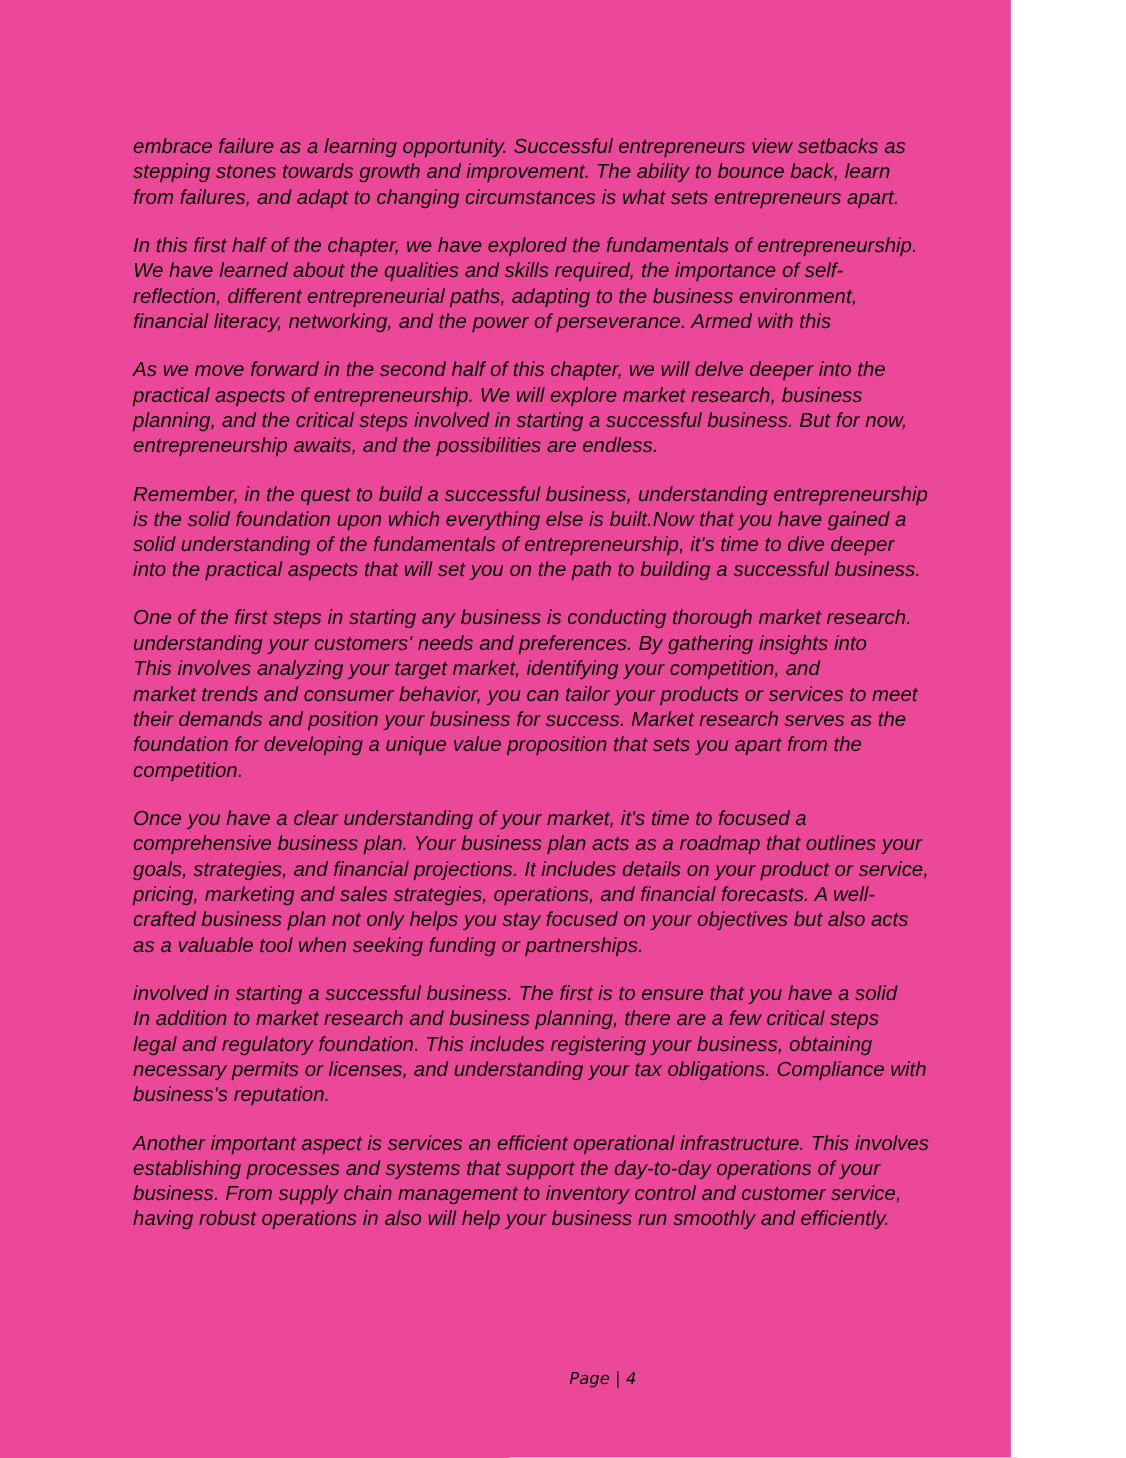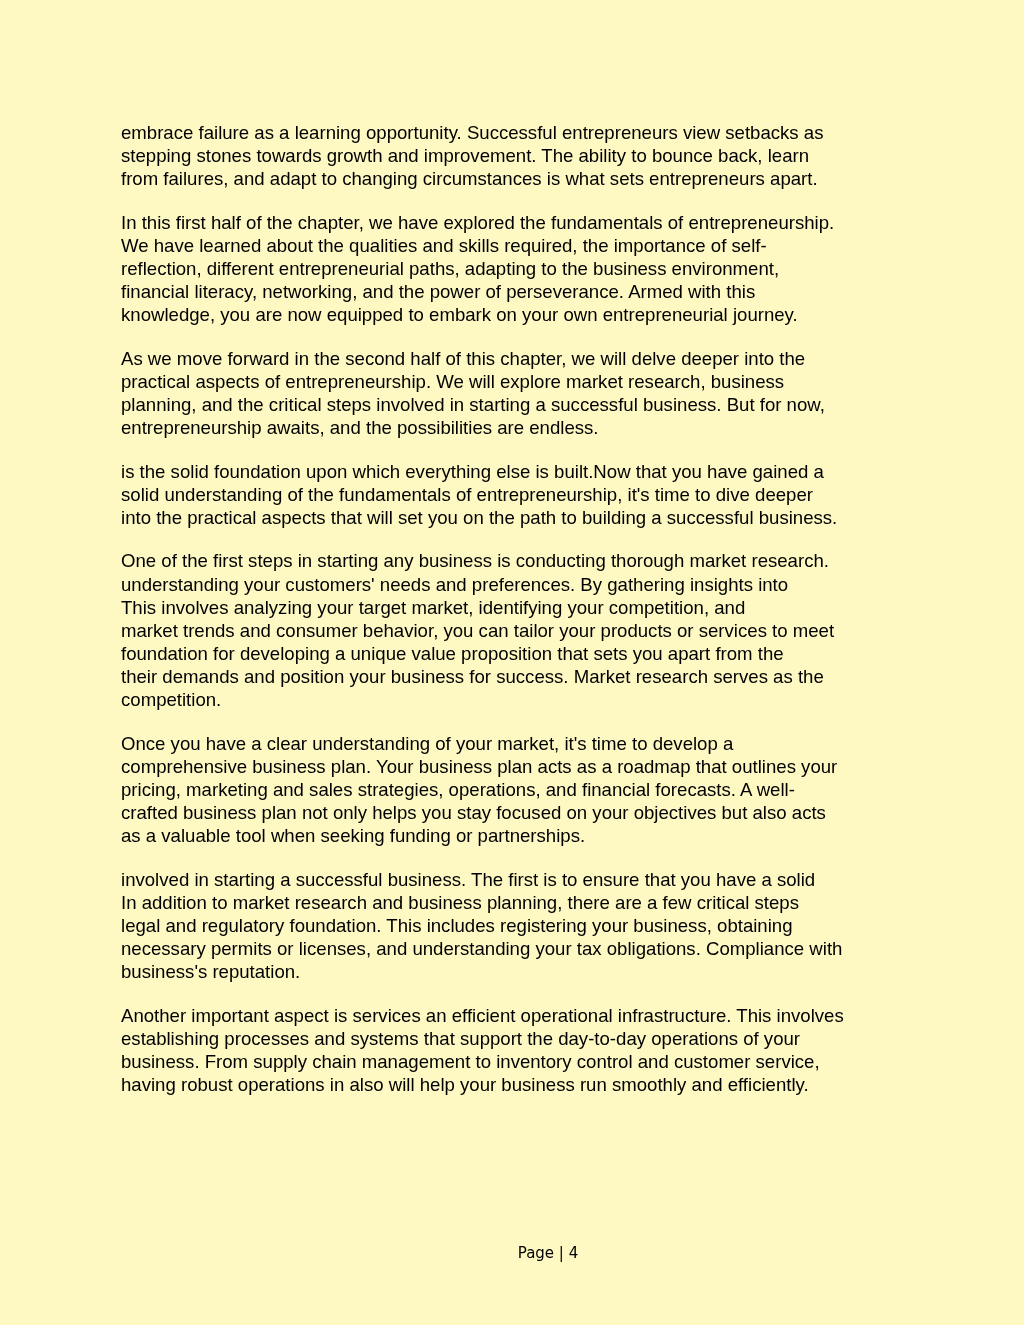--- a/index.html
+++ b/index.html
@@ -1,17 +1,17 @@
 <!DOCTYPE html>
 <html><head>
 <meta charset="utf-8">
 <style>
   html, body { margin: 0; padding: 0; background: #ffffff; }
   body { width: 1024px; height: 1325px; position: relative; overflow: hidden; }
-  .page { position: absolute; left: 0; top: 0; width: 1024px; height: 1325px; background: #fef9c3; }
+  .page { position: absolute; left: 0; top: 0; width: 919px; height: 1325px; background: #ec4899; font-style: italic; }
   .body-text {
     position: absolute; left: 121px; top: 121px; width: 800px;
     font-family: "Liberation Sans", sans-serif;
     font-size: 18.6px; line-height: 23.1px; color: #000000;
   }
   .para { margin: 0 0 20.5px 0; }
   .line { display: block; white-space: nowrap; }
   .footer {
     position: absolute; left: 0; width: 1024px; top: 1244px; text-align: center;
     font-family: "DejaVu Sans", sans-serif; font-size: 15px; color: #000; padding-left: 36px;
@@ -27,49 +27,50 @@
       <span class="line">embrace failure as a learning opportunity. Successful entrepreneurs view setbacks as</span>
       <span class="line">stepping stones towards growth and improvement. The ability to bounce back, learn</span>
       <span class="line">from failures, and adapt to changing circumstances is what sets entrepreneurs apart.</span>
     </p>
 
     <p class="para">
       <span class="line">In this first half of the chapter, we have explored the fundamentals of entrepreneurship.</span>
       <span class="line">We have learned about the qualities and skills required, the importance of self-</span>
       <span class="line">reflection, different entrepreneurial paths, adapting to the business environment,</span>
       <span class="line">financial literacy, networking, and the power of perseverance. Armed with this</span>
-      <span class="line">knowledge, you are now equipped to embark on your own entrepreneurial journey.</span>
     </p>
 
     <p class="para">
       <span class="line">As we move forward in the second half of this chapter, we will delve deeper into the</span>
       <span class="line">practical aspects of entrepreneurship. We will explore market research, business</span>
       <span class="line">planning, and the critical steps involved in starting a successful business. But for now,</span>
       <span class="line">entrepreneurship awaits, and the possibilities are endless.</span>
     </p>
 
     <p class="para">
+      <span class="line">Remember, in the quest to build a successful business, understanding entrepreneurship</span>
       <span class="line">is the solid foundation upon which everything else is built.Now that you have gained a</span>
       <span class="line">solid understanding of the fundamentals of entrepreneurship, it's time to dive deeper</span>
       <span class="line">into the practical aspects that will set you on the path to building a successful business.</span>
     </p>
 
     <p class="para">
       <span class="line">One of the first steps in starting any business is conducting thorough market research.</span>
       <span class="line">understanding your customers' needs and preferences. By gathering insights into</span>
       <span class="line">This involves analyzing your target market, identifying your competition, and</span>
       <span class="line">market trends and consumer behavior, you can tailor your products or services to meet</span>
+      <span class="line">their demands and position your business for success. Market research serves as the</span>
       <span class="line">foundation for developing a unique value proposition that sets you apart from the</span>
-      <span class="line">their demands and position your business for success. Market research serves as the</span>
       <span class="line">competition.</span>
     </p>
 
     <p class="para">
-      <span class="line">Once you have a clear understanding of your market, it's time to develop a</span>
+      <span class="line">Once you have a clear understanding of your market, it's time to focused a</span>
       <span class="line">comprehensive business plan. Your business plan acts as a roadmap that outlines your</span>
+      <span class="line">goals, strategies, and financial projections. It includes details on your product or service,</span>
       <span class="line">pricing, marketing and sales strategies, operations, and financial forecasts. A well-</span>
       <span class="line">crafted business plan not only helps you stay focused on your objectives but also acts</span>
       <span class="line">as a valuable tool when seeking funding or partnerships.</span>
     </p>
 
     <p class="para">
       <span class="line">involved in starting a successful business. The first is to ensure that you have a solid</span>
       <span class="line">In addition to market research and business planning, there are a few critical steps</span>
       <span class="line">legal and regulatory foundation. This includes registering your business, obtaining</span>
       <span class="line">necessary permits or licenses, and understanding your tax obligations. Compliance with</span>

